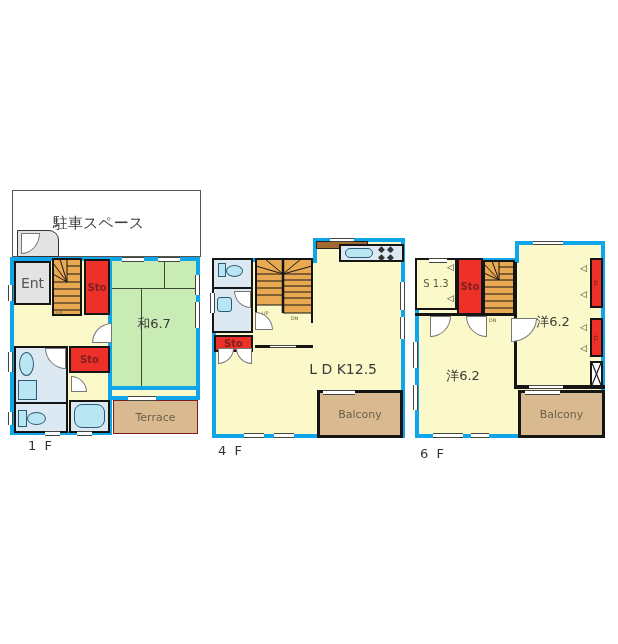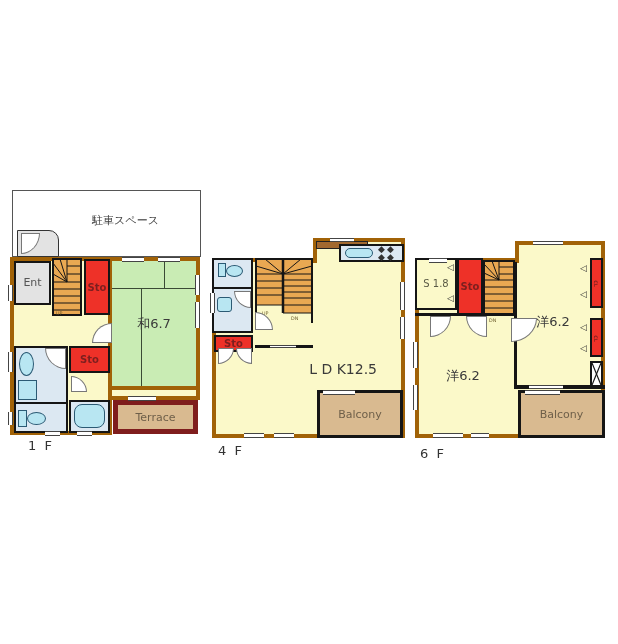--- a/index.html
+++ b/index.html
@@ -1,21 +1,21 @@
 <!DOCTYPE html>
 <html><head>
 <meta charset="utf-8">
 <style>
   html,body{margin:0;padding:0;background:#fff;}
   .canvas{position:relative;width:618px;height:644px;background:#ffffff;overflow:hidden;
           font-family:"DejaVu Sans",sans-serif;}
   .floor{position:absolute;}
   .abs{position:absolute;box-sizing:border-box;}
   .r{position:absolute;box-sizing:border-box;border:2px solid #151515;}
-  .bldg{position:absolute;box-sizing:border-box;border:4px solid #a16207;background:#FBF9C9;}
+  .bldg{position:absolute;box-sizing:border-box;border:4px solid #0ea5e9;background:#FBF9C9;}
   .thin{position:absolute;box-sizing:border-box;border:1px solid #666;background:#fff;}
   .yellow{background:#FBF9C9;} .green{background:#C9ECB4;} .red{background:#EE3128;}
   .blue{background:#DCE8F2;} .tan{background:#D9BA90;} .gray{background:#E3E3E3;}
   .wall{position:absolute;background:#151515;}
   .winh{position:absolute;background:#fff;border-top:1px solid #444;border-bottom:1px solid #444;box-sizing:border-box;}
   .winv{position:absolute;background:#fff;border-left:1px solid #444;border-right:1px solid #444;box-sizing:border-box;}
   .arc{position:absolute;background:#fff;border:1px solid #777;box-sizing:border-box;}
   .fix{position:absolute;background:#B8E6F2;border:1.5px solid #2b5a74;box-sizing:border-box;}
   .lbl{position:absolute;color:#454545;line-height:1.2;white-space:nowrap;}
   .cc{display:flex;align-items:center;justify-content:center;}
@@ -28,41 +28,41 @@
   .cl-lbl{position:absolute;font-size:6px;color:#7c1f1f;font-weight:bold;transform:rotate(90deg) scale(0.8);transform-origin:center;}
 </style>
 </head>
 <body>
 
 <div class="canvas">
 
   <div class="floor" style="left:8px;top:188px;width:202px;height:272px;">
 
     <div class="thin" style="left:4px;top:2px;width:189px;height:67px;border-color:#555;"></div>
-    <div class="lbl" style="left:45px;top:26px;width:145px;text-align:center;font-size:11px;color:#3a3a3a;">駐車スペース</div>
+    <div class="lbl" style="left:45px;top:26px;width:145px;font-size:15px;color:#3a3a3a;">駐車スペース</div>
 
     <div class="abs gray" style="left:9px;top:42px;width:42px;height:27px;border:1.5px solid #333;border-radius:0 10px 0 0;"></div>
     <div class="arc" style="left:13px;top:45px;width:19px;height:21px;border-radius:0 0 100% 0;"></div>
 
     <div class="bldg" style="left:2px;top:69px;width:102px;height:178px;"></div>
 
     <div class="bldg green" style="left:100px;top:69px;width:92px;height:133px;">
       <div class="tat" style="left:0;right:0;top:27px;height:1px;"></div>
       <div class="tat" style="left:52px;top:0;width:1px;height:27px;"></div>
       <div class="tat" style="left:29px;top:28px;width:1px;bottom:0;"></div>
       <div class="lbl" style="left:0;right:0;top:55px;text-align:center;font-size:13px;color:#3a3a3a;">和6.7</div>
     </div>
     <div class="bldg" style="left:100px;top:198px;width:92px;height:14px;"></div>
 
-    <div class="abs tan cc" style="left:105px;top:212px;width:85px;height:34px;border:5px solid #7f1d1d;">
+    <div class="abs tan cc" style="left:105px;top:212px;width:85px;height:34px;border:1px solid #7f1d1d;">
       <span class="outlbl">Terrace</span>
     </div>
 
     <div class="r gray cc" style="left:6px;top:73px;width:37px;height:44px;">
-      <span class="lbl" style="position:static;font-size:11px;color:#555;">Ent</span>
+      <span class="lbl" style="position:static;font-size:14px;color:#555;">Ent</span>
     </div>
 
     <div class="abs" style="left:44px;top:70px;width:30px;height:58px;">
       <svg width="30" height="58" viewBox="0 0 30 58">
         <rect x="1" y="1" width="28" height="56" fill="#E9A852" stroke="#151515" stroke-width="2"></rect>
         <g stroke="#151515" stroke-width="1">
           <line x1="1" y1="24" x2="29" y2="24"></line>
             <line x1="1" y1="31" x2="29" y2="31"></line>
           <line x1="1" y1="38" x2="29" y2="38"></line>
             <line x1="1" y1="45" x2="29" y2="45"></line>
@@ -188,21 +188,21 @@
 
   <div class="floor" style="left:413px;top:238px;width:202px;height:228px;">
     <div class="bldg" style="left:2px;top:20px;width:190px;height:180px;"></div>
     <div class="bldg" style="left:102px;top:3px;width:90px;height:22px;border-bottom:none;"></div>
 
     <div class="wall" style="left:101px;top:24px;width:3px;height:126px;"></div>
     <div class="wall" style="left:101px;top:147px;width:91px;height:4px;"></div>
     <div class="wall" style="left:2px;top:75px;width:100px;height:3px;"></div>
 
     <div class="r yellow cc" style="left:2px;top:20px;width:42px;height:52px;">
-      <span class="lbl" style="position:static;font-size:10px;color:#5a5a45;">S 1.8</span>
+      <span class="lbl" style="position:static;font-size:10px;color:#5a5a45;">S 1.3</span>
     </div>
     <div class="tri" style="left:34px;top:25px;">◁</div>
     <div class="tri" style="left:34px;top:56px;">◁</div>
 
     <div class="r red cc" style="left:44px;top:20px;width:26px;height:57px;">
       <span class="sto">Sto</span>
     </div>
 
     <div class="abs" style="left:70px;top:22px;width:32px;height:55px;">
       <svg width="32" height="55" viewBox="0 0 32 55">

